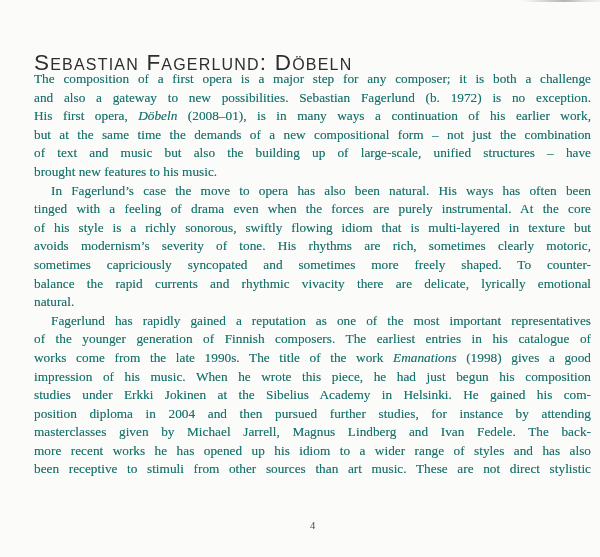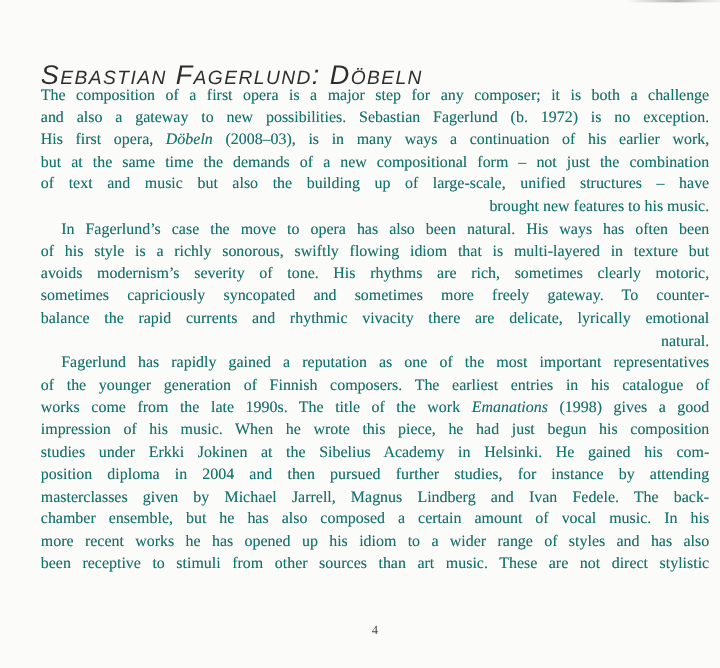--- a/index.html
+++ b/index.html
@@ -18,32 +18,31 @@
   }
   .page-title {
     position: absolute; left: 34px; top: 35px;
     font-family: "Liberation Sans", sans-serif;
     font-variant: small-caps;
     font-size: 22.5px;
     font-weight: 400;
     letter-spacing: 1.2px;
     color: #2e2e2e;
     white-space: nowrap;
-    font-style: italic;
   }
   .article-body {
     position: absolute; left: 34px; top: 70px;
     width: 557px;
     font-size: 13.3px;
     line-height: 18.6px;
     color: #0f766e;
     text-shadow: 0 0 0.4px rgba(30,30,30,0.35);
   }
   .para { margin: 0; }
-  .line { text-align: right; white-space: normal; }
+  .line { text-align: left; white-space: normal; }
   .line.j { text-align: justify; text-align-last: justify; }
   .line.first { text-indent: 17px; }
   .line i { font-style: italic; margin-top: 19px; }
   .page-number {
     position: absolute; left: 34px; top: 520px;
     width: 557px;
     text-align: center;
     font-size: 10.5px;
     color: #4a4a4a;
   }
@@ -52,40 +51,40 @@
 <body>
 
 <div class="scan-artifact"></div>
 
 <h1 class="page-title">Sebastian Fagerlund: Döbeln</h1>
 
 <div class="article-body">
     <div class="para">
       <div class="line j"><span>The composition of a first opera is a major step for any composer; it is both a challenge</span></div>
       <div class="line j"><span>and also a gateway to new possibilities. Sebastian Fagerlund (b. 1972) is no exception.</span></div>
-      <div class="line j"><span>His first opera, </span><i>Döbeln</i><span> (2008–03), is in many ways a continuation of his earlier work,</span></div>
+      <div class="line j"><span>His first opera, </span><i>Döbeln</i><span> (2008–01), is in many ways a continuation of his earlier work,</span></div>
       <div class="line j"><span>but at the same time the demands of a new compositional form – not just the combination</span></div>
       <div class="line j"><span>of text and music but also the building up of large-scale, unified structures – have</span></div>
       <div class="line"><span>brought new features to his music.</span></div>
     </div>
     <div class="para">
       <div class="line j first"><span>In Fagerlund’s case the move to opera has also been natural. His ways has often been</span></div>
+      <div class="line j"><span>tinged with a feeling of drama even when the forces are purely instrumental. At the core</span></div>
       <div class="line j"><span>of his style is a richly sonorous, swiftly flowing idiom that is multi-layered in texture but</span></div>
       <div class="line j"><span>avoids modernism’s severity of tone. His rhythms are rich, sometimes clearly motoric,</span></div>
-      <div class="line j"><span>sometimes capriciously syncopated and sometimes more freely gateway. To counter-</span></div>
+      <div class="line j"><span>sometimes capriciously syncopated and sometimes more freely shaped. To counter-</span></div>
       <div class="line j"><span>balance the rapid currents and rhythmic vivacity there are delicate, lyrically emotional</span></div>
       <div class="line"><span>natural.</span></div>
     </div>
     <div class="para">
       <div class="line j first"><span>Fagerlund has rapidly gained a reputation as one of the most important representatives</span></div>
       <div class="line j"><span>of the younger generation of Finnish composers. The earliest entries in his catalogue of</span></div>
       <div class="line j"><span>works come from the late 1990s. The title of the work </span><i>Emanations</i><span> (1998) gives a good</span></div>
       <div class="line j"><span>impression of his music. When he wrote this piece, he had just begun his composition</span></div>
       <div class="line j"><span>studies under Erkki Jokinen at the Sibelius Academy in Helsinki. He gained his com-</span></div>
       <div class="line j"><span>position diploma in 2004 and then pursued further studies, for instance by attending</span></div>
       <div class="line j"><span>masterclasses given by Michael Jarrell, Magnus Lindberg and Ivan Fedele. The back-</span></div>
-      <div class="line j"><span>chamber ensemble, but he has also composed a certain amount of vocal music. In his</span></div>
       <div class="line j"><span>more recent works he has opened up his idiom to a wider range of styles and has also</span></div>
       <div class="line j"><span>been receptive to stimuli from other sources than art music. These are not direct stylistic</span></div>
     </div>
   </div>
 
 <div class="page-number">4</div>
 
 </body></html>

